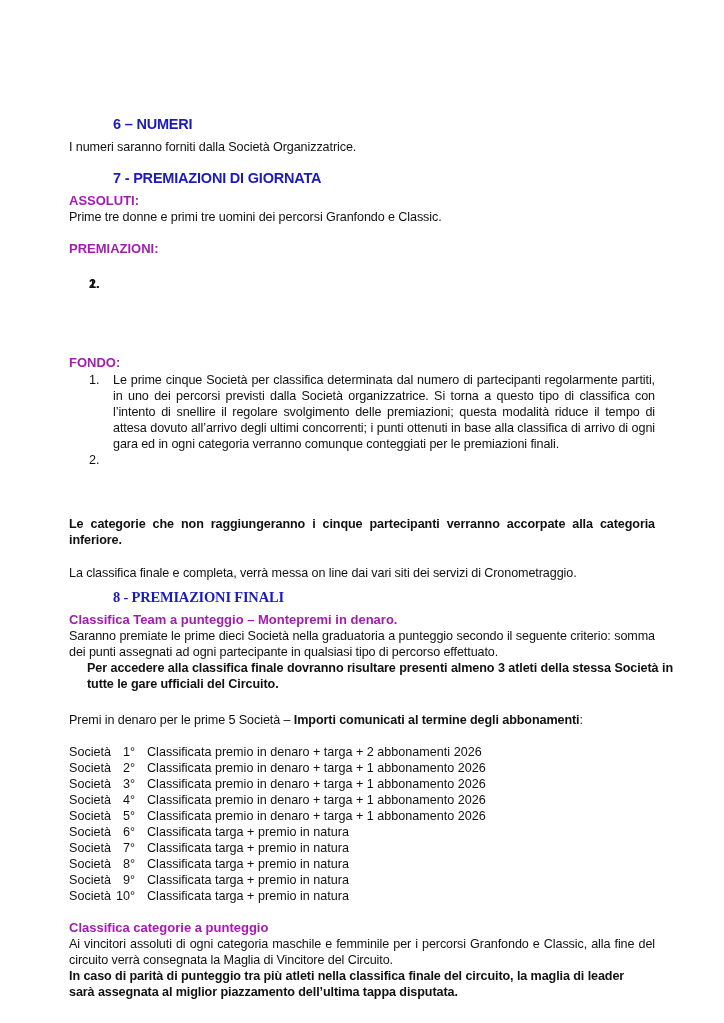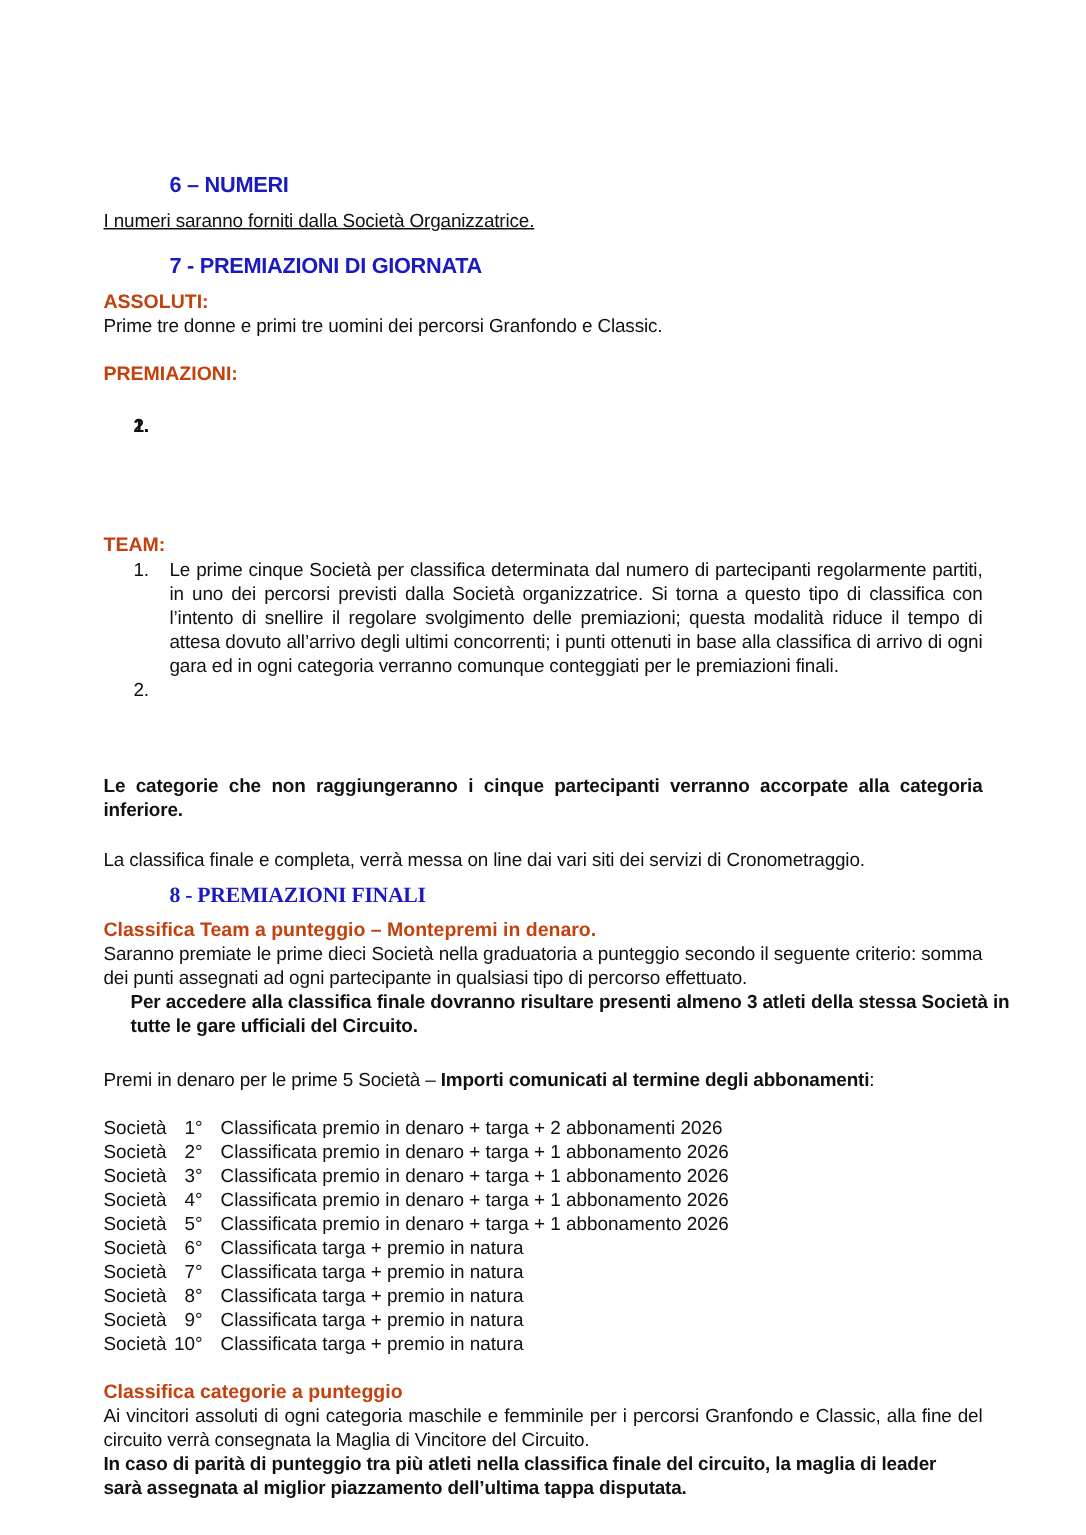--- a/index.html
+++ b/index.html
@@ -1,57 +1,57 @@
 <!DOCTYPE html>
 <html><head>
 <meta charset="utf-8">
 <style>
   html, body { margin: 0; padding: 0; background: #ffffff; }
   body { width: 724px; height: 1023px; overflow: hidden; position: relative;
          font-family: "Liberation Sans", sans-serif; color: #111; font-size: 13px; }
   .page { position: absolute; left: 69px; top: 0; width: 586px; }
   .abs { position: absolute; left: 0; width: 586px; line-height: 16px; }
   .h1 { color: #1a1ac0; font-weight: bold; font-size: 14.5px; letter-spacing: -0.2px; margin-left: 44px; }
-  .h2 { color: #c2410c; font-weight: bold; font-size: 13px; }
+  .h2 { color: #a21caf; font-weight: bold; font-size: 13px; }
   .p { font-size: 12.6px; letter-spacing: -0.1px; }
   .j { text-align: justify; text-align-last: left; }
   .b { font-weight: bold; }
   .ol { position: absolute; left: 0; width: 586px; }
   .li { position: relative; padding-left: 44px; line-height: 16px; font-size: 12.6px; letter-spacing: -0.1px; }
   .li .num { position: absolute; left: 20px; top: 0; }
   .li .num.bold { font-weight: bold; }
   .row { position: absolute; left: 0; line-height: 16px; font-size: 12.6px; white-space: nowrap; }
   .row .c1 { display: inline-block; width: 38px; }
   .row .c2 { display: inline-block; width: 40px; text-align: right; padding-right: 12px; box-sizing: border-box; }
   .row .c3 { display: inline-block; }
 </style>
 </head>
 <body>
 
 <div class="page">
 
   <div class="abs h1" style="top:116px;">6 – NUMERI</div>
-  <div class="abs p" style="top:139px;text-decoration:underline;">I numeri saranno forniti dalla Società Organizzatrice.</div>
+  <div class="abs p" style="top:139px;">I numeri saranno forniti dalla Società Organizzatrice.</div>
 
   <div class="abs h1" style="top:170px;">7 - PREMIAZIONI DI GIORNATA</div>
   <div class="abs h2" style="top:193px;">ASSOLUTI:</div>
   <div class="abs p" style="top:209px;">Prime tre donne e primi tre uomini dei percorsi Granfondo e Classic.</div>
 
   <div class="abs h2" style="top:241px;">PREMIAZIONI:</div>
 
   <div class="ol" style="top:276px;">
     <div class="li" style="width:500px;">
       <span class="num bold">1.</span>
     </div>
     <div class="li j" style="width:532px;">
       <span class="num bold">2.</span>
     </div>
   </div>
 
-  <div class="abs h2" style="top:355px;">TEAM:</div>
+  <div class="abs h2" style="top:355px;">FONDO:</div>
 
   <div class="ol" style="top:372px;">
     <div class="li j">
       <span class="num">1.</span>
       <span>Le prime cinque Società per classifica determinata dal numero di partecipanti regolarmente partiti, in uno dei percorsi previsti dalla Società organizzatrice. Si torna a questo tipo di classifica con l’intento di snellire il regolare svolgimento delle premiazioni; questa modalità riduce il tempo di attesa dovuto all’arrivo degli ultimi concorrenti; i punti ottenuti in base alla classifica di arrivo di ogni gara ed in ogni categoria verranno comunque conteggiati per le premiazioni finali.</span>
     </div>
     <div class="li j">
       <span class="num">2.</span>
     </div>
   </div>

